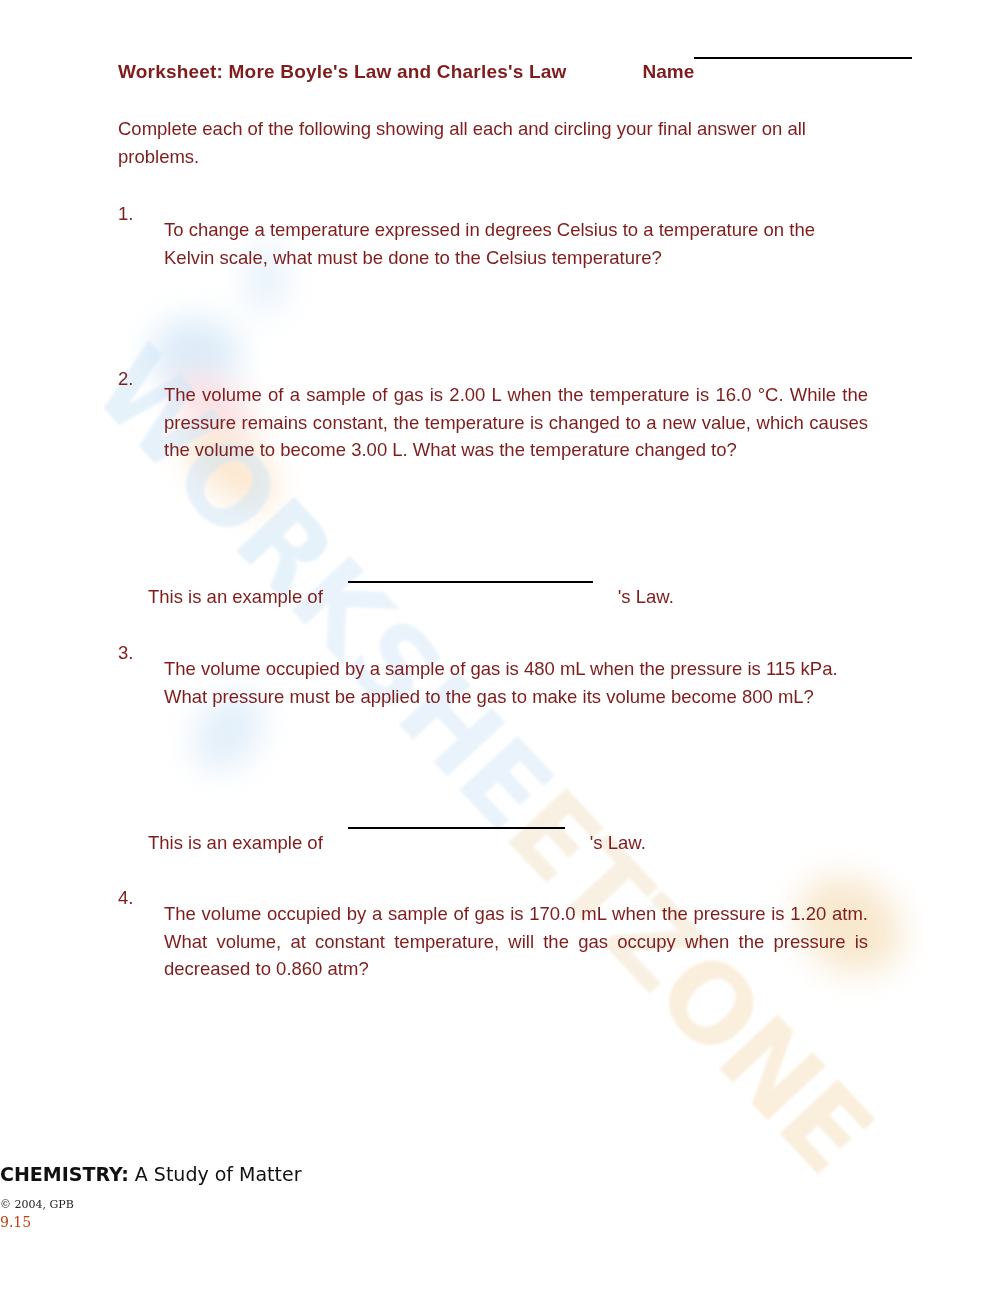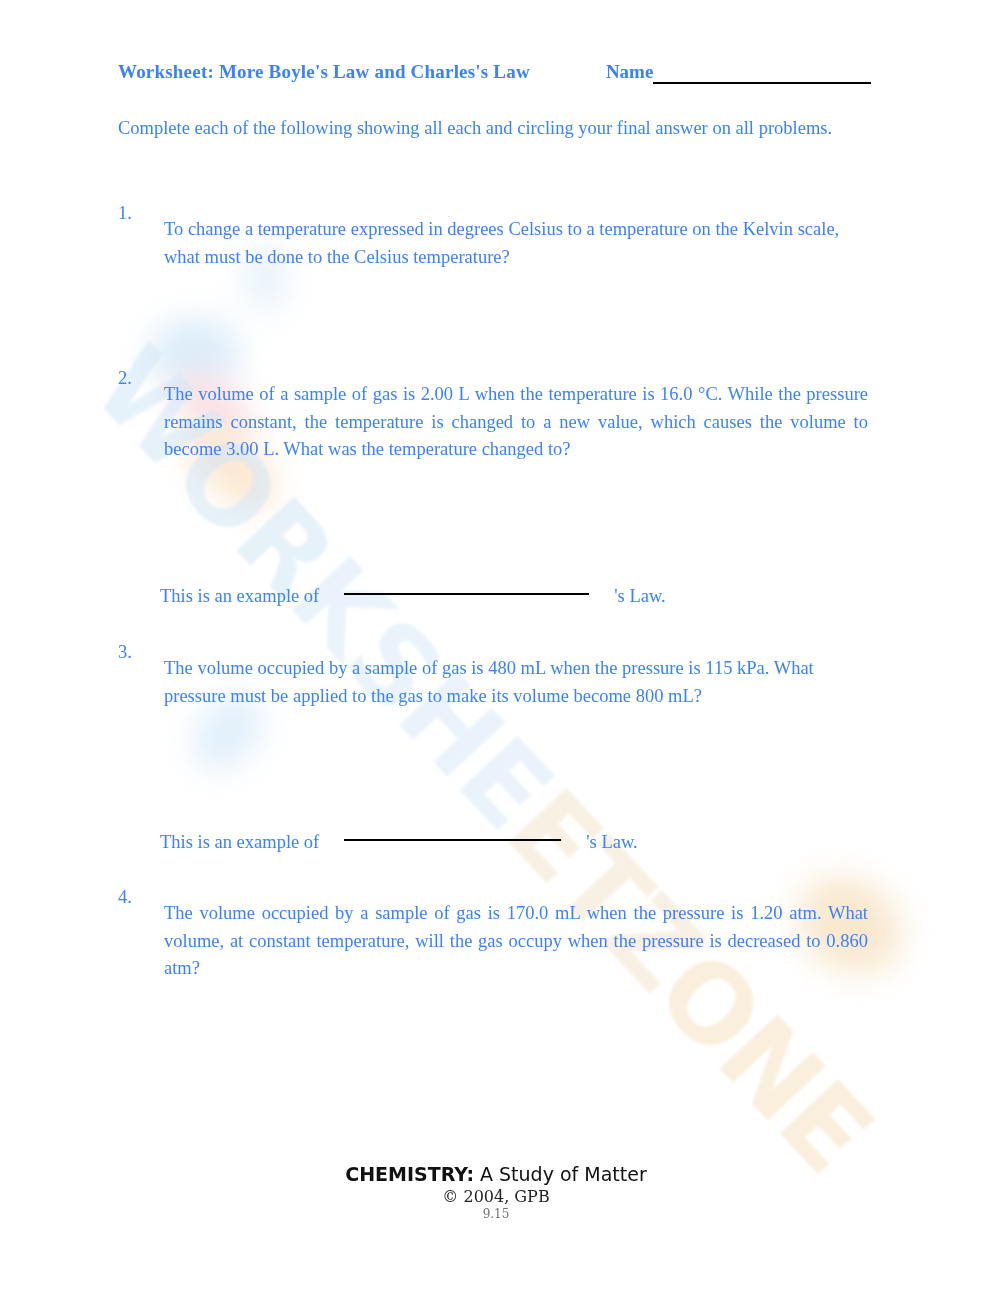--- a/index.html
+++ b/index.html
@@ -86,22 +86,22 @@
     background: #e6f1fb;
   }
 
   
   .content {
     position: absolute;
     inset: 0;
     z-index: 2;
   }
   .doc-text {
-    font-family: Liberation Serif, serif;
-    color: #3b82f6;
+    font-family: Liberation Sans, sans-serif;
+    color: #7f1d1d;
     font-size: 18.5px;
     line-height: 27.5px;
   }
 
   .header-row {
     position: absolute;
     left: 118px;
     top: 58px;
     width: 770px;
     display: flex;
@@ -109,21 +109,21 @@
   }
   .header-title {
     font-weight: 700;
     font-size: 19px;
     letter-spacing: 0.2px;
     white-space: nowrap;
   }
   .name-group {
     margin-left: 76px;
     display: flex;
-    align-items: flex-end;
+    align-items: flex-start;
     white-space: nowrap;
   }
   .name-label {
     font-weight: 700;
     font-size: 19px;
   }
   .name-rule {
     display: inline-block;
     width: 218px;
     border-bottom: 2px solid #000;
@@ -157,63 +157,62 @@
   }
   .q-justify {
     text-align: justify;
   }
   .q-gap {
     height: 27.5px;
   }
 
   .example-line {
     position: absolute;
-    left: 160px;
-    display: flex;
-    align-items: center;
+    left: 148px;
+    display: flex;
+    align-items: flex-start;
     white-space: nowrap;
     gap: 24px;
   }
   .blank-rule {
     display: inline-block;
     border-bottom: 2px solid #000;
     height: 1px;
     position: relative;
     top: -3px;
     margin: 0 1px;
   }
 
   
   .footer {
     position: absolute;
     left: 0;
     right: 8px;
     top: 1163px;
-    text-align: center;
   }
   .footer-title {
     font-family: "DejaVu Sans", sans-serif;
     font-size: 19px;
     color: #111;
     line-height: 22px;
   }
   .footer-title .bold {
     font-weight: 700;
   }
   .footer-copy {
     font-family: "DejaVu Serif", serif;
-    font-size: 16px;
+    font-size: 11px;
     color: #222;
     line-height: 15px;
-    margin-top: 4px;
+    margin-top: 12px;
   }
   .footer-page {
     font-family: "DejaVu Serif", serif;
-    font-size: 12px;
-    color: #737373;
+    font-size: 14px;
+    color: #c2410c;
     line-height: 20px;
   }
 </style>
 </head>
 <body>
 
 <div class="page">
 
   <div class="watermark-layer">
     <div class="blob blob-blue1"></div>

